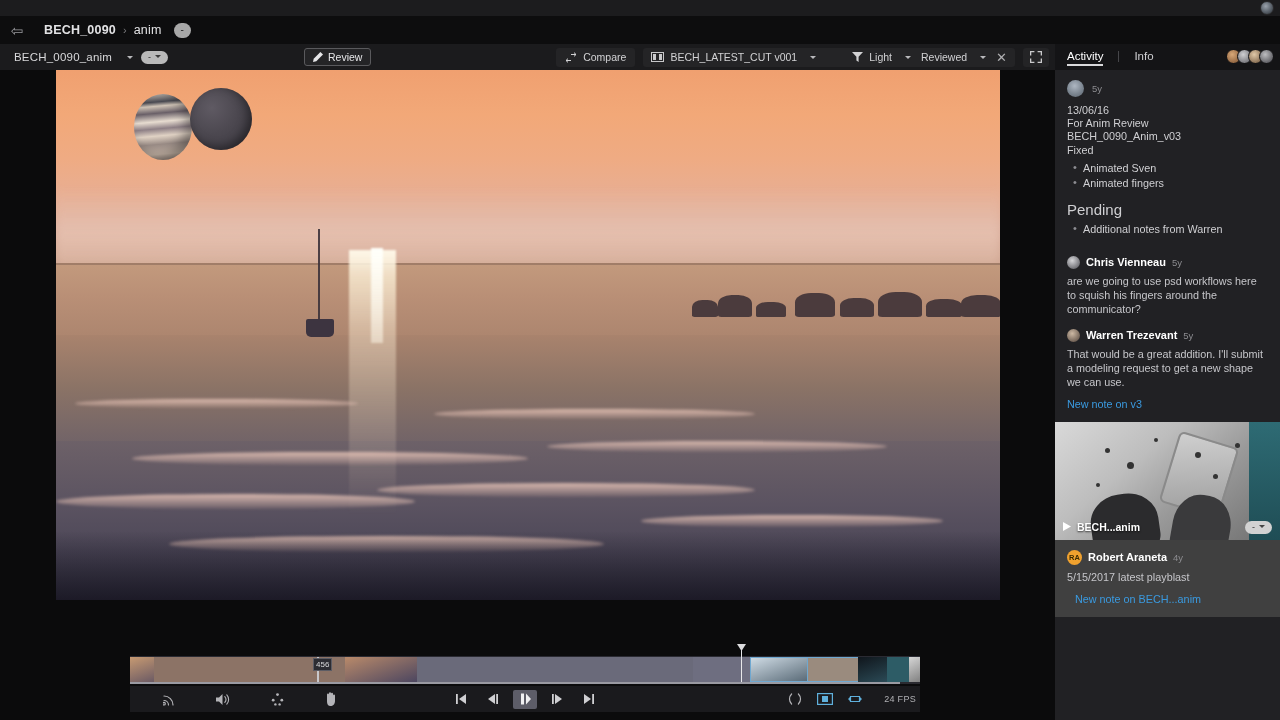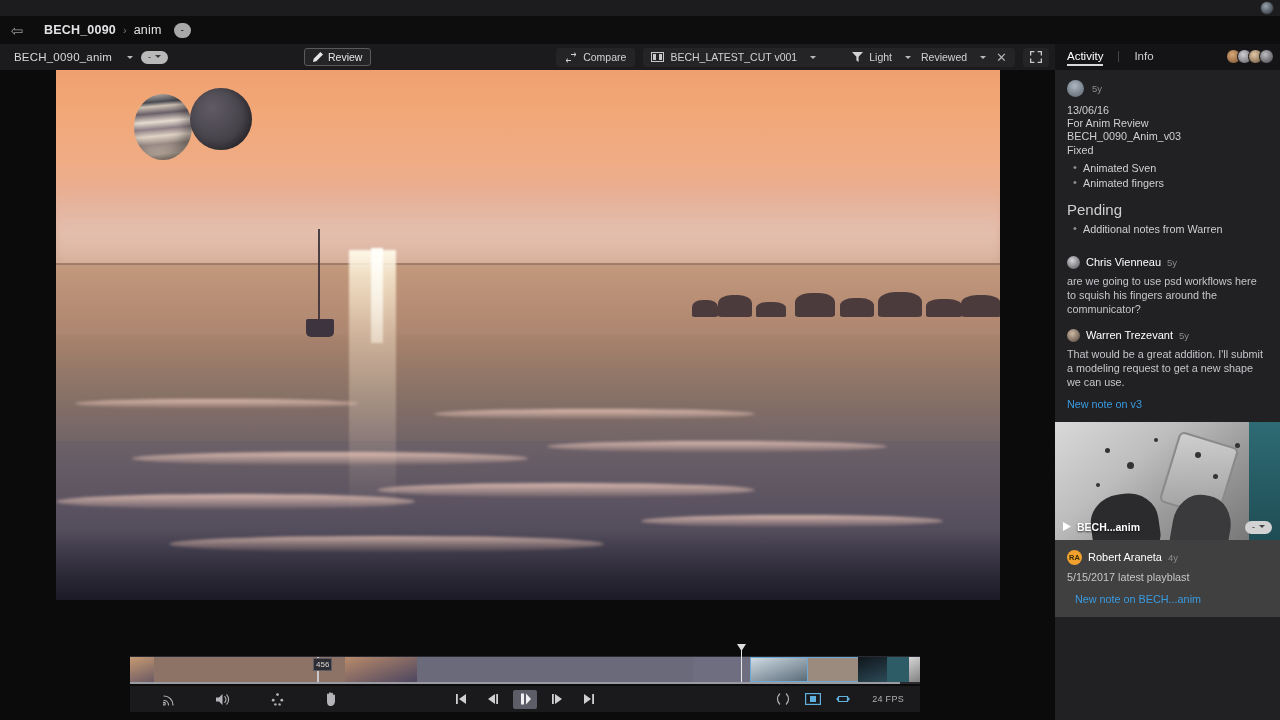--- a/index.html
+++ b/index.html
@@ -298,21 +298,21 @@
   .ctrl-center {
     position:absolute; left: 50%; transform: translateX(-50%);
     display:flex; align-items:center; gap:0;
   }
   .ctrl-center .ctrl-ico { width: 32px; }
   .ctrl-play-active {
     background:#5d5d68; border-radius:2px; width:24px; height:19px;
     display:flex; align-items:center; justify-content:center;
   }
   .ctrl-right {
-    position:absolute; right: 16px; display:flex; align-items:center; gap:0;
+    position:absolute; right: 4px; display:flex; align-items:center; gap:0;
   }
   .ctrl-right .ctrl-ico { width: 30px; }
   .fps {
     color:#b0b0b4; font-size:9px; margin-left: 14px; letter-spacing:.3px;
   }
   .cursor-arrow {
     position:absolute; left: 533px; top: 688px;
     width: 0; height: 0; pointer-events:none;
     filter: drop-shadow(0 0 1px rgba(0,0,0,.8));
   }
@@ -360,21 +360,21 @@
   ul.bul li {
     color:#cfcfd2; font-size:10.8px; line-height:13.6px;
     padding-left:16px; position:relative; margin-bottom:2px;
   }
   ul.bul li:before {
     content:"•"; position:absolute; left:6px; top:-1px; color:#8d8d92; font-size:11px;
   }
   .sect-label { color:#cfcfd2; font-size:15px; margin-top:10px; }
   .cmt { padding: 0 12px; margin-top: 13px; }
   .cmt-head { display:flex; align-items:center; gap:6px; }
-  .cmt-name { color:#fff; font-size:11px; font-weight:400;text-align:right; }
+  .cmt-name { color:#fff; font-size:11px; font-weight:700;text-align:right; }
   .cmt-text { color:#c6c6ca; font-size:10.8px; line-height:14px; margin-top:5px; }
   .link { color:#3a9ae0; font-size:10.8px; cursor:pointer; }
 
   .media-card {
     margin: 12px 0 0 0; background:#404040; flex:0 0 auto;
   }
   .media-thumb {
     position:relative; height:118px; overflow:hidden;
     background: linear-gradient(140deg,#d9d9d9 0%, #bdbdbd 35%, #9a9a9a 60%, #6e6e6e 100%);
   }

